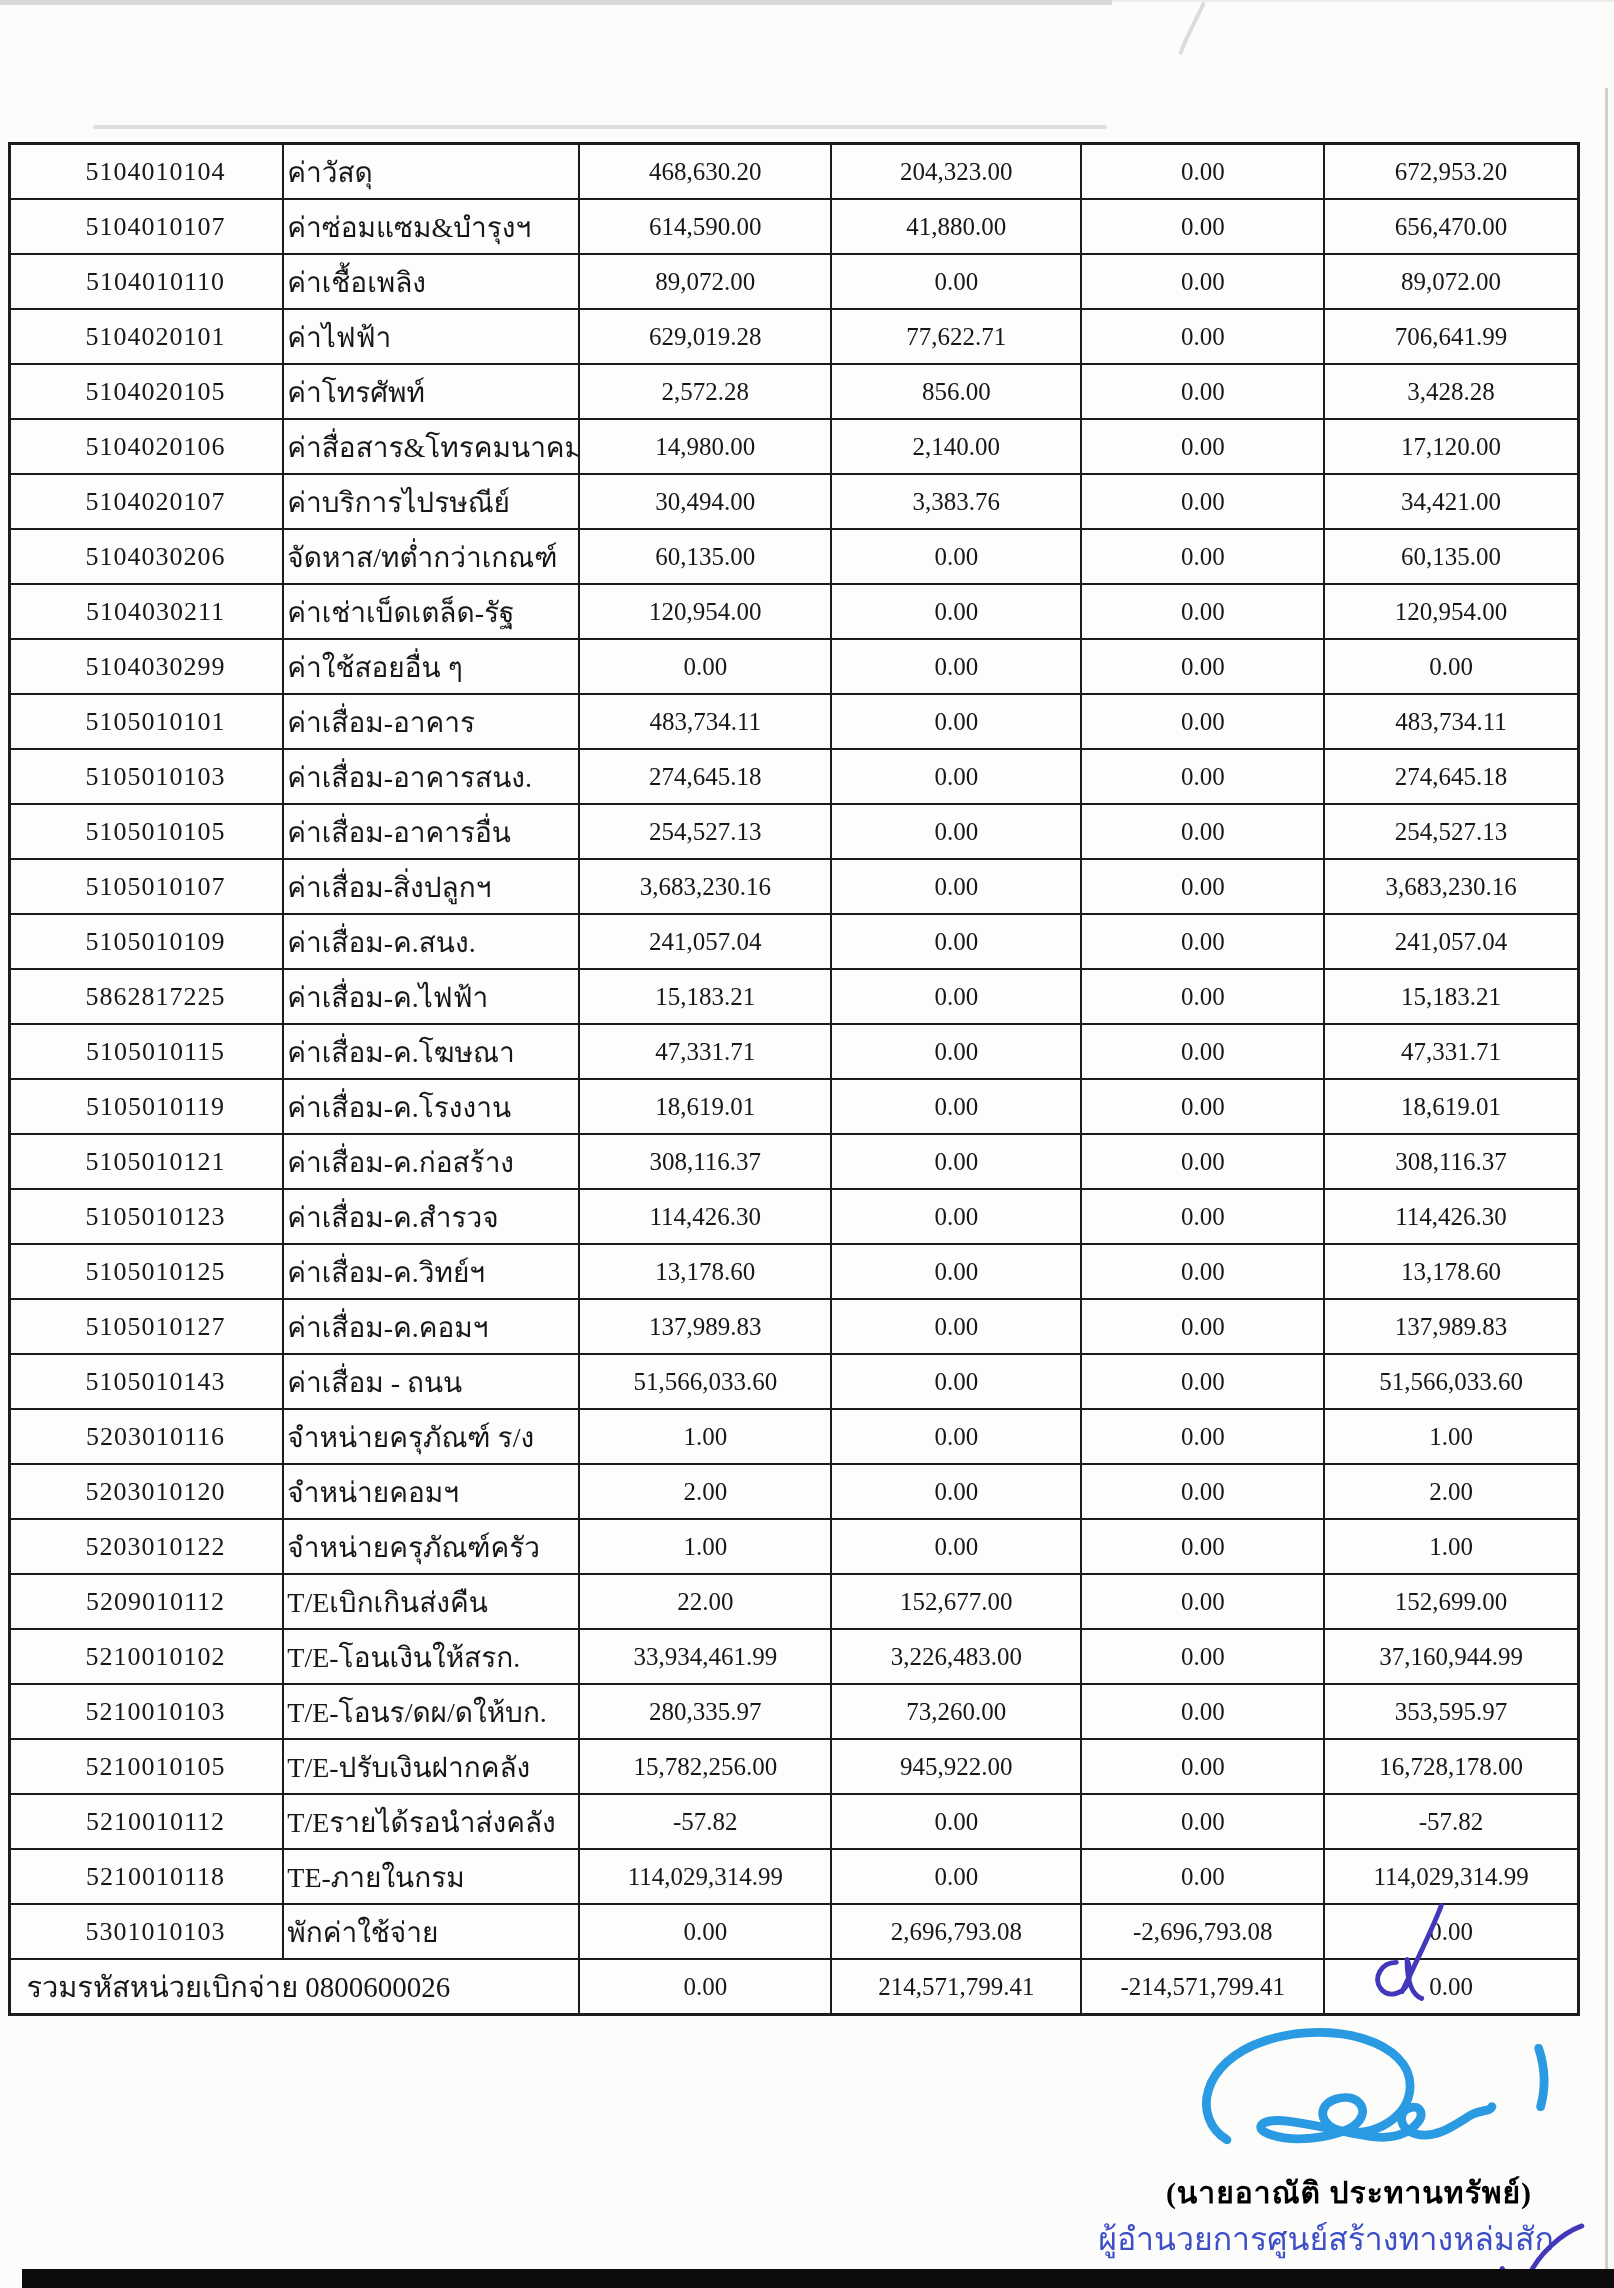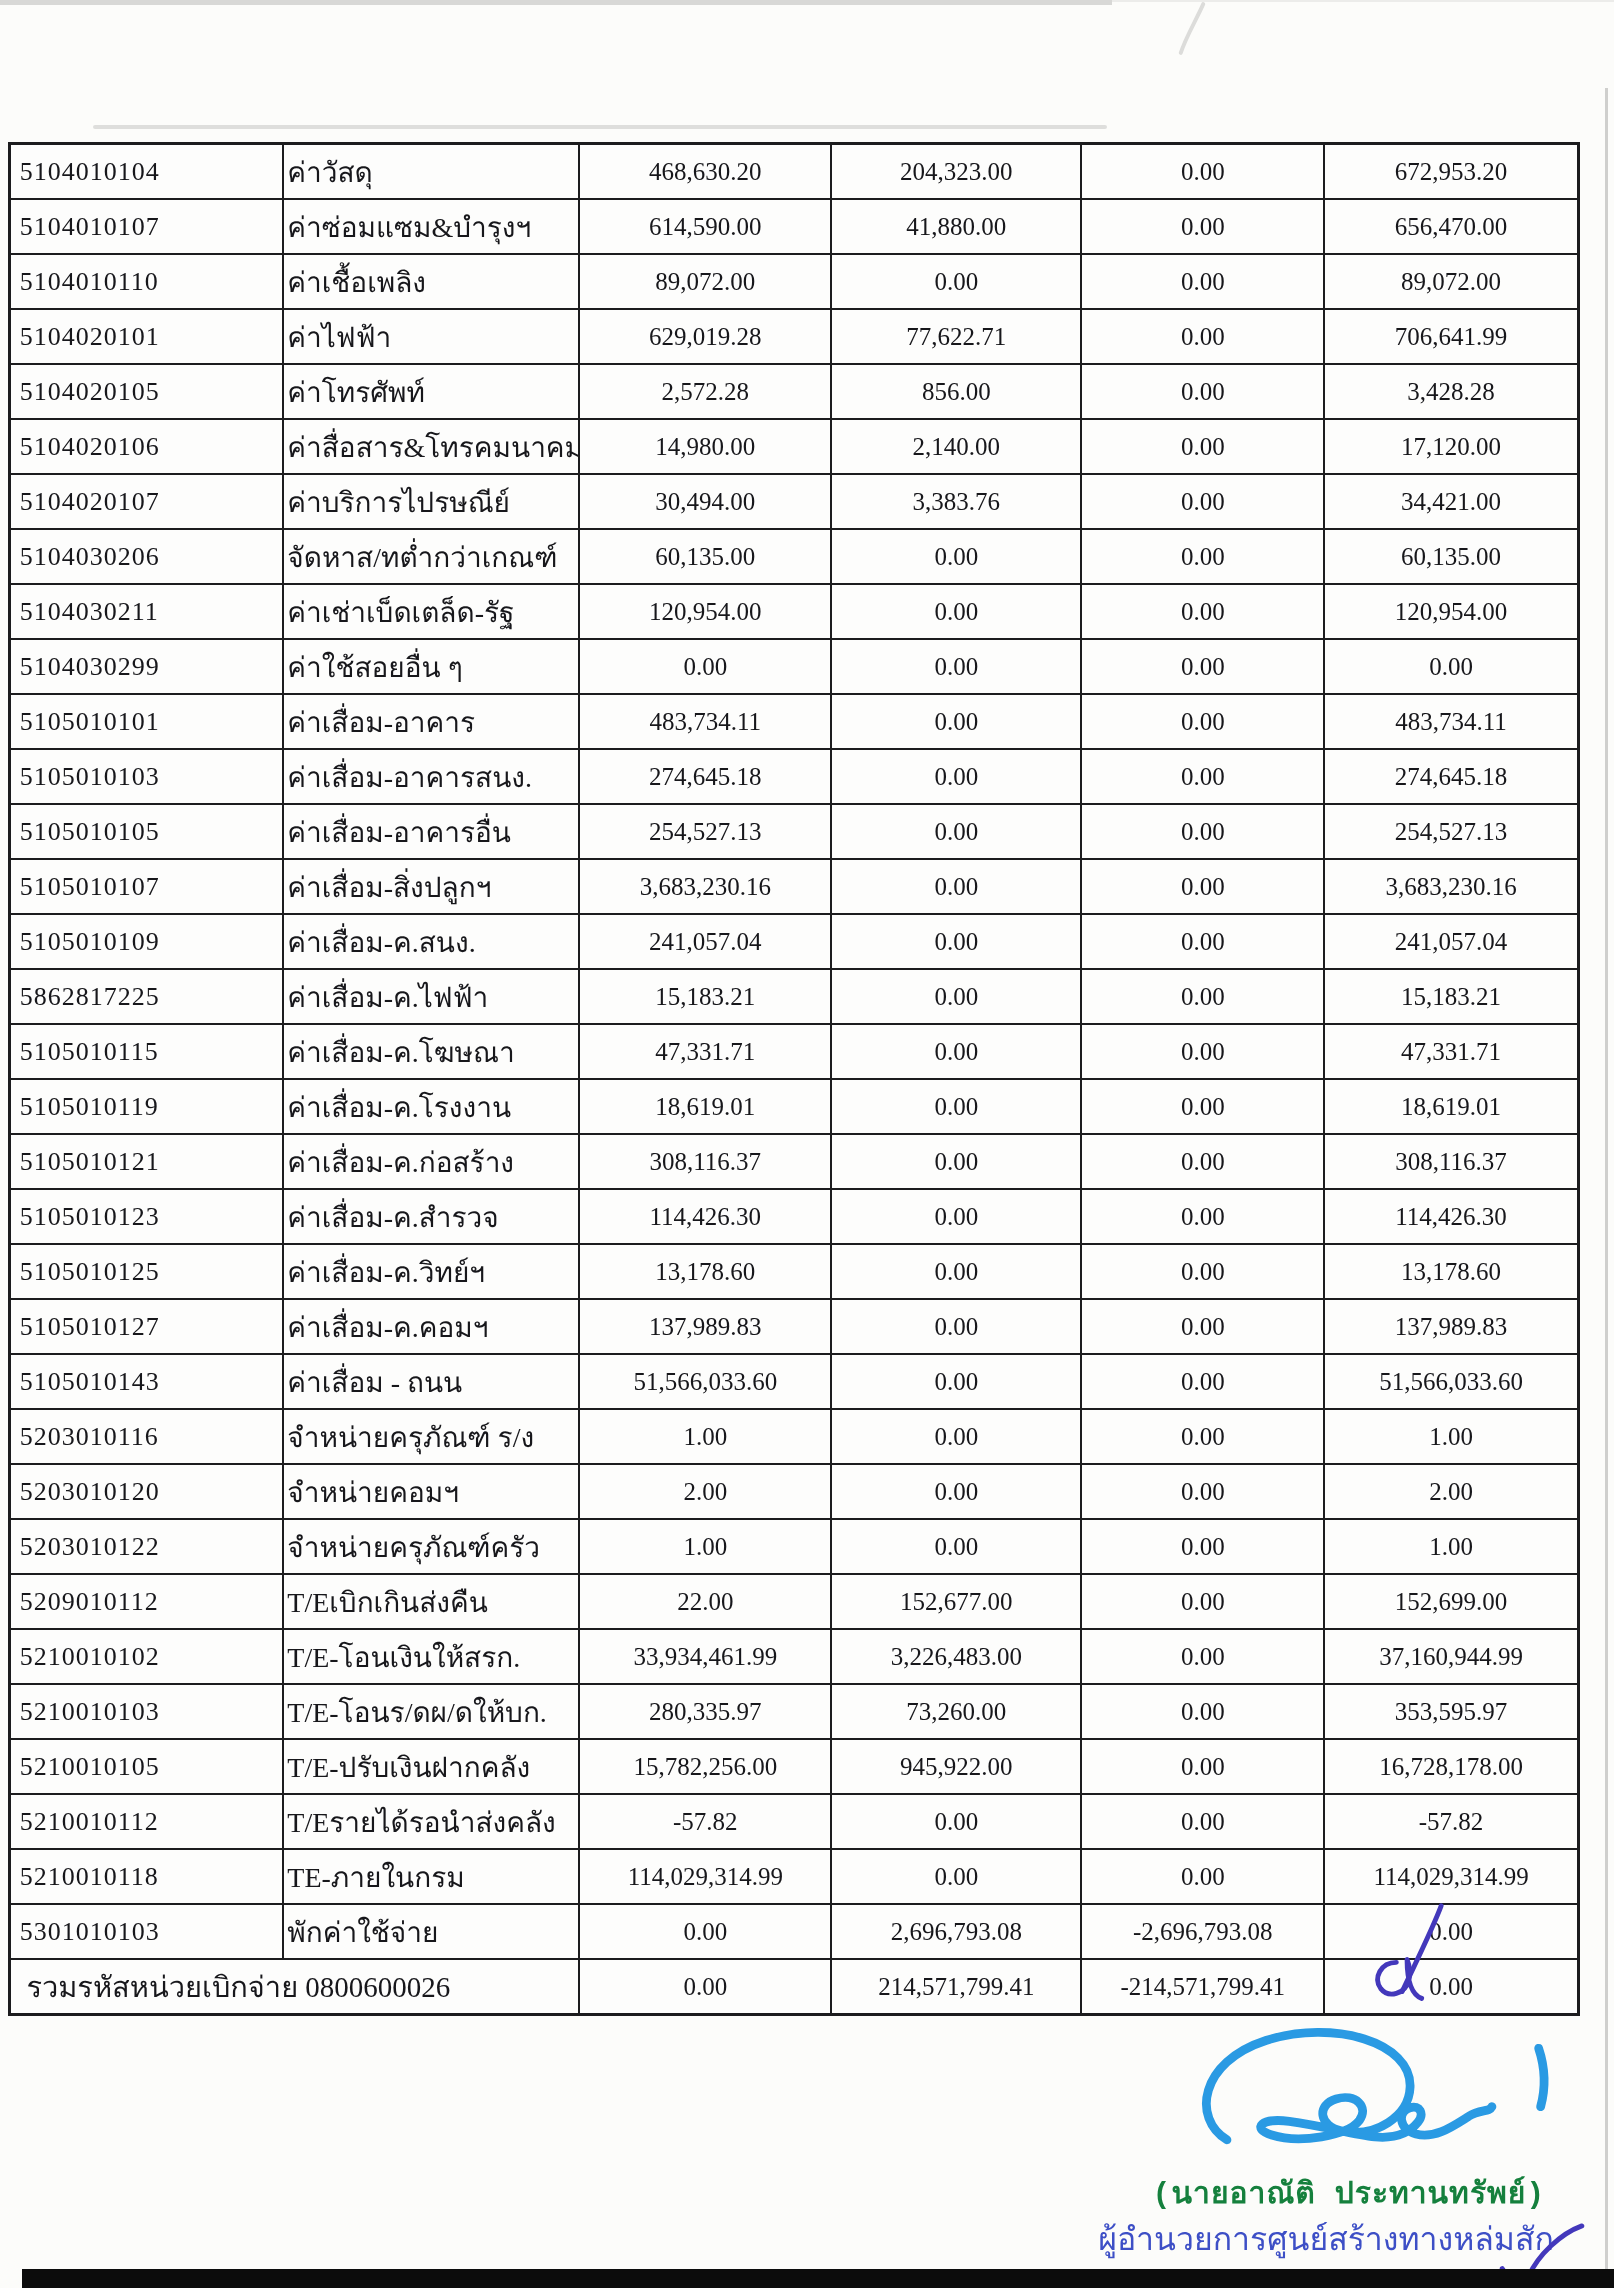--- a/index.html
+++ b/index.html
@@ -27,21 +27,21 @@
     border:3.9px solid #1c1c1e;
   }
   table.ledger td {
     border:2.9px solid #1c1c1e;
     height:51px;
     background:#fdfdfc;
     color:#17171b;
     white-space:nowrap; overflow:hidden;
     vertical-align:middle;
   }
-  td.code  { font-size:26px; padding-left:9px; letter-spacing:1px; }
+  td.code  { font-size:26px; padding-left:19px; letter-spacing:1px;text-align:center; }
   td.desc  { font-size:28px; padding-left:3px; }
   td.num   { font-size:25px; text-align:center; }
   td.total-label { font-size:29px; padding-left:15.6px; }
 
   
   .signature-svg   { position:absolute; left:1170px; top:2021px; }
   .pen-initial-svg { position:absolute; left:1363px; top:1900px; }
   .checkmark-svg   { position:absolute; left:1496px; top:2222px; }
   .signatory-name {
     position:absolute; left:1120px; top:2169px; width:458px;
@@ -353,21 +353,21 @@
   <svg class="pen-initial-svg" width="93" height="112" viewBox="0 0 95 115">
     <path stroke-width="5" d="M 80,6 C 71,30 54,64 40,94" stroke="#4338bb"></path>
     <path stroke-width="5" d="M 34,64 C 18,64 10,80 18,91 C 26,101 43,97 47,82 C 49,72 47,66 45,61 C 45,74 47,96 60,101" stroke="#4338bb"></path>
   </svg>
 
   <svg class="signature-svg" width="410" height="151" viewBox="0 0 420 155">
     <path stroke-width="9" d="M 58,122 C 22,100 30,42 98,20 C 168,-2 248,22 246,68 C 245,98 210,120 176,113 C 152,108 150,86 170,80 C 190,74 204,88 194,102 C 182,118 132,126 104,117 C 82,110 94,99 122,103 C 158,108 186,116 210,119 C 232,121 246,114 254,104 C 261,95 256,86 246,89 C 233,93 234,111 252,116 C 272,121 290,108 306,98 C 318,90 327,94 330,88" stroke="#2a9ae3"></path>
     <path stroke-width="9" d="M 378,28 C 384,46 386,66 380,88" stroke="#2a9ae3"></path>
   </svg>
 
-  <div class="signatory-name" style="color: #15803d; font-family: Liberation Mono, monospace;">(นายอาณัติ  ประทานทรัพย์)</div>
+  <div class="signatory-name" style="color: #000000;">(นายอาณัติ  ประทานทรัพย์)</div>
   <div class="signatory-title" style="color: rgb(61, 79, 198);">ผู้อำนวยการศูนย์สร้างทางหล่มสัก</div>
 
   <svg class="checkmark-svg" width="93" height="68" viewBox="0 0 95 70">
     <path stroke-width="5" d="M 6,48 C 16,64 27,69 33,56 C 43,34 66,12 88,4" stroke="#4338bb"></path>
   </svg>
 
   <div class="bottom-scan-bar"></div>
 </div>
 
 

